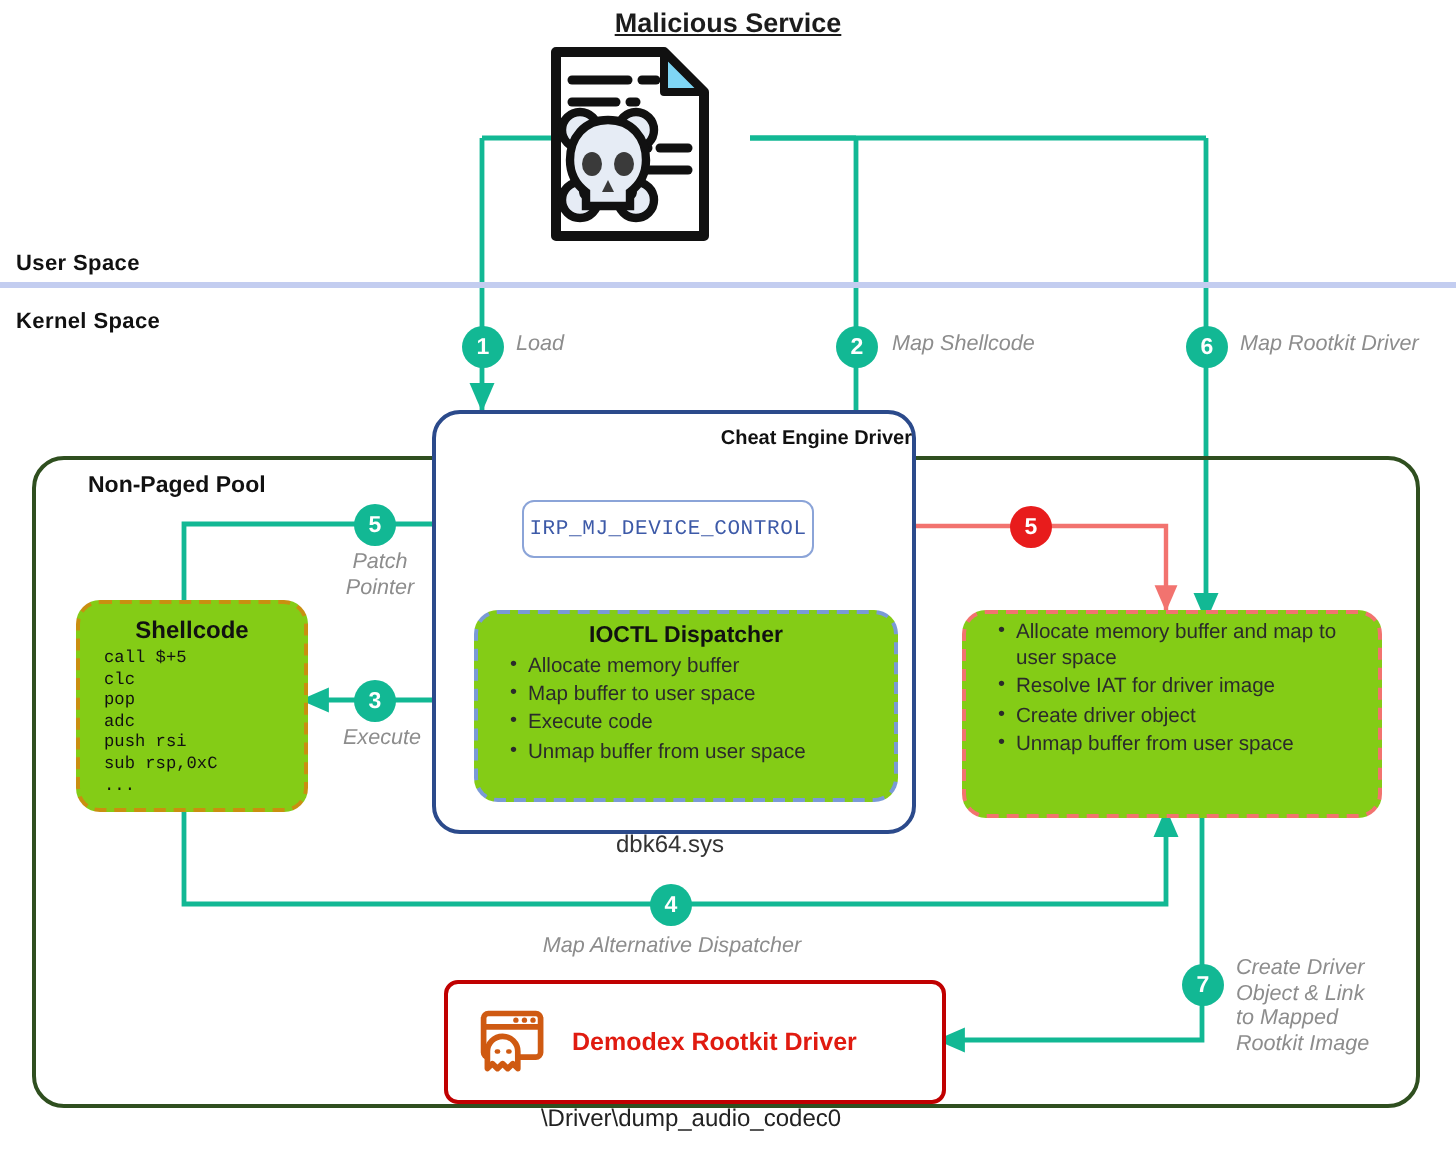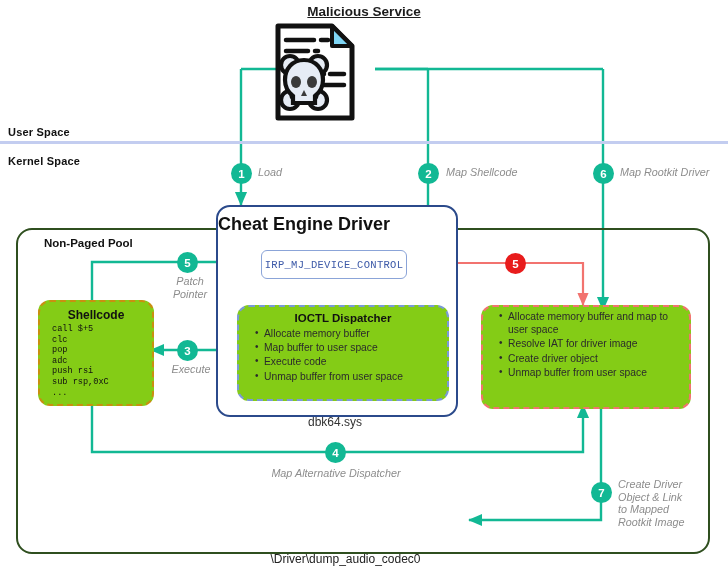--- a/index.html
+++ b/index.html
@@ -15,21 +15,21 @@
   
   .mal-title{font-size:13.5px;font-weight:bold;color:#1c1c1c;text-align:center;width:260px;text-decoration:underline;}
   .mal-sub{font-size:12.5px;color:#2b2b2b;text-align:center;width:260px;}
 
   
   .pool{position:absolute;border:2px solid #2f4f1f;border-radius:16px;}
   .pool-label{font-size:11.5px;font-weight:bold;color:#111;text-align:center;}
 
   
   .ced{position:absolute;border:2.5px solid #2b4a8b;border-radius:14px;background:#fff;}
-  .ced-title{font-size:18px;font-weight:bold;color:#111;text-align:left;width:100%;}
+  .ced-title{font-size:10px;font-weight:bold;color:#111;text-align:right;width:100%;}
   .ced-caption{font-size:12px;color:#333;text-align:center;}
 
   .irp{position:absolute;border:1.8px solid #8ba4d8;border-radius:6px;background:#fff;
        display:flex;align-items:center;justify-content:center;}
   .irp span{font-family:"Liberation Mono",monospace;font-size:10.5px;color:#3d5aa8;letter-spacing:.3px;}
 
   .dashbox{position:absolute;border-radius:12px;background:#84cc16;}
   .dash-blue{border:2px dashed #7a9ad6;}
   .dash-red{border:2px dashed #f2736f;}
   .dash-gold{border:2.5px dashed #c98f10;}
@@ -171,20 +171,39 @@
       <div>call $+5</div>
       <div>clc</div>
       <div>pop</div>
       <div>adc</div>
       <div>push rsi</div>
       <div>sub rsp,0xC</div>
       <div>...</div>
     </div>
   </div>
 
+  <div class="demo" style="left:222px;top:490px;width:247px;height:58px;">
+    <div style="margin-left:14px;width:38px;height:38px;">
+      <svg viewBox="0 0 40 40" width="38" height="38">
+        <rect x="4" y="5" width="30" height="23" rx="2.5" fill="#fff" stroke="#cf5a12" stroke-width="3"></rect>
+        <line x1="4" y1="12" x2="34" y2="12" stroke="#cf5a12" stroke-width="3"></line>
+        <g fill="#cf5a12">
+            <circle cx="21" cy="8.5" r="1.4"></circle>
+            <circle cx="25.5" cy="8.5" r="1.4"></circle>
+            <circle cx="30" cy="8.5" r="1.4"></circle>
+          </g>
+        <path d="M6,34 v-9 a8,8 0 0 1 16,0 v9 l-2.6,-2.6 l-2.7,2.6 l-2.7,-2.6 l-2.7,2.6 l-2.7,-2.6 z" fill="#fff" stroke="#cf5a12" stroke-width="3" stroke-linejoin="round"></path>
+        <g stroke="#cf5a12" stroke-width="2.4" stroke-linecap="round">
+          <line x1="11" y1="25" x2="11.6" y2="25"></line>
+            <line x1="17" y1="25" x2="17.6" y2="25"></line>
+        </g>
+      </svg>
+    </div>
+    <div class="demo-label">Demodex Rootkit Driver</div>
+  </div>
   <div class="abs demo-caption" style="left:202px;top:552px;width:287px;">\Driver\dump_audio_codec0</div>
 
   <div class="badge teal" style="left:231px;top:163px;">1</div>
   <div class="step-text" style="left:258px;top:166px;">Load</div>
 
   <div class="badge teal" style="left:418px;top:163px;">2</div>
   <div class="step-text" style="left:446px;top:166px;">Map Shellcode</div>
 
   <div class="badge teal" style="left:593px;top:163px;">6</div>
   <div class="step-text" style="left:620px;top:166px;">Map Rootkit Driver</div>

